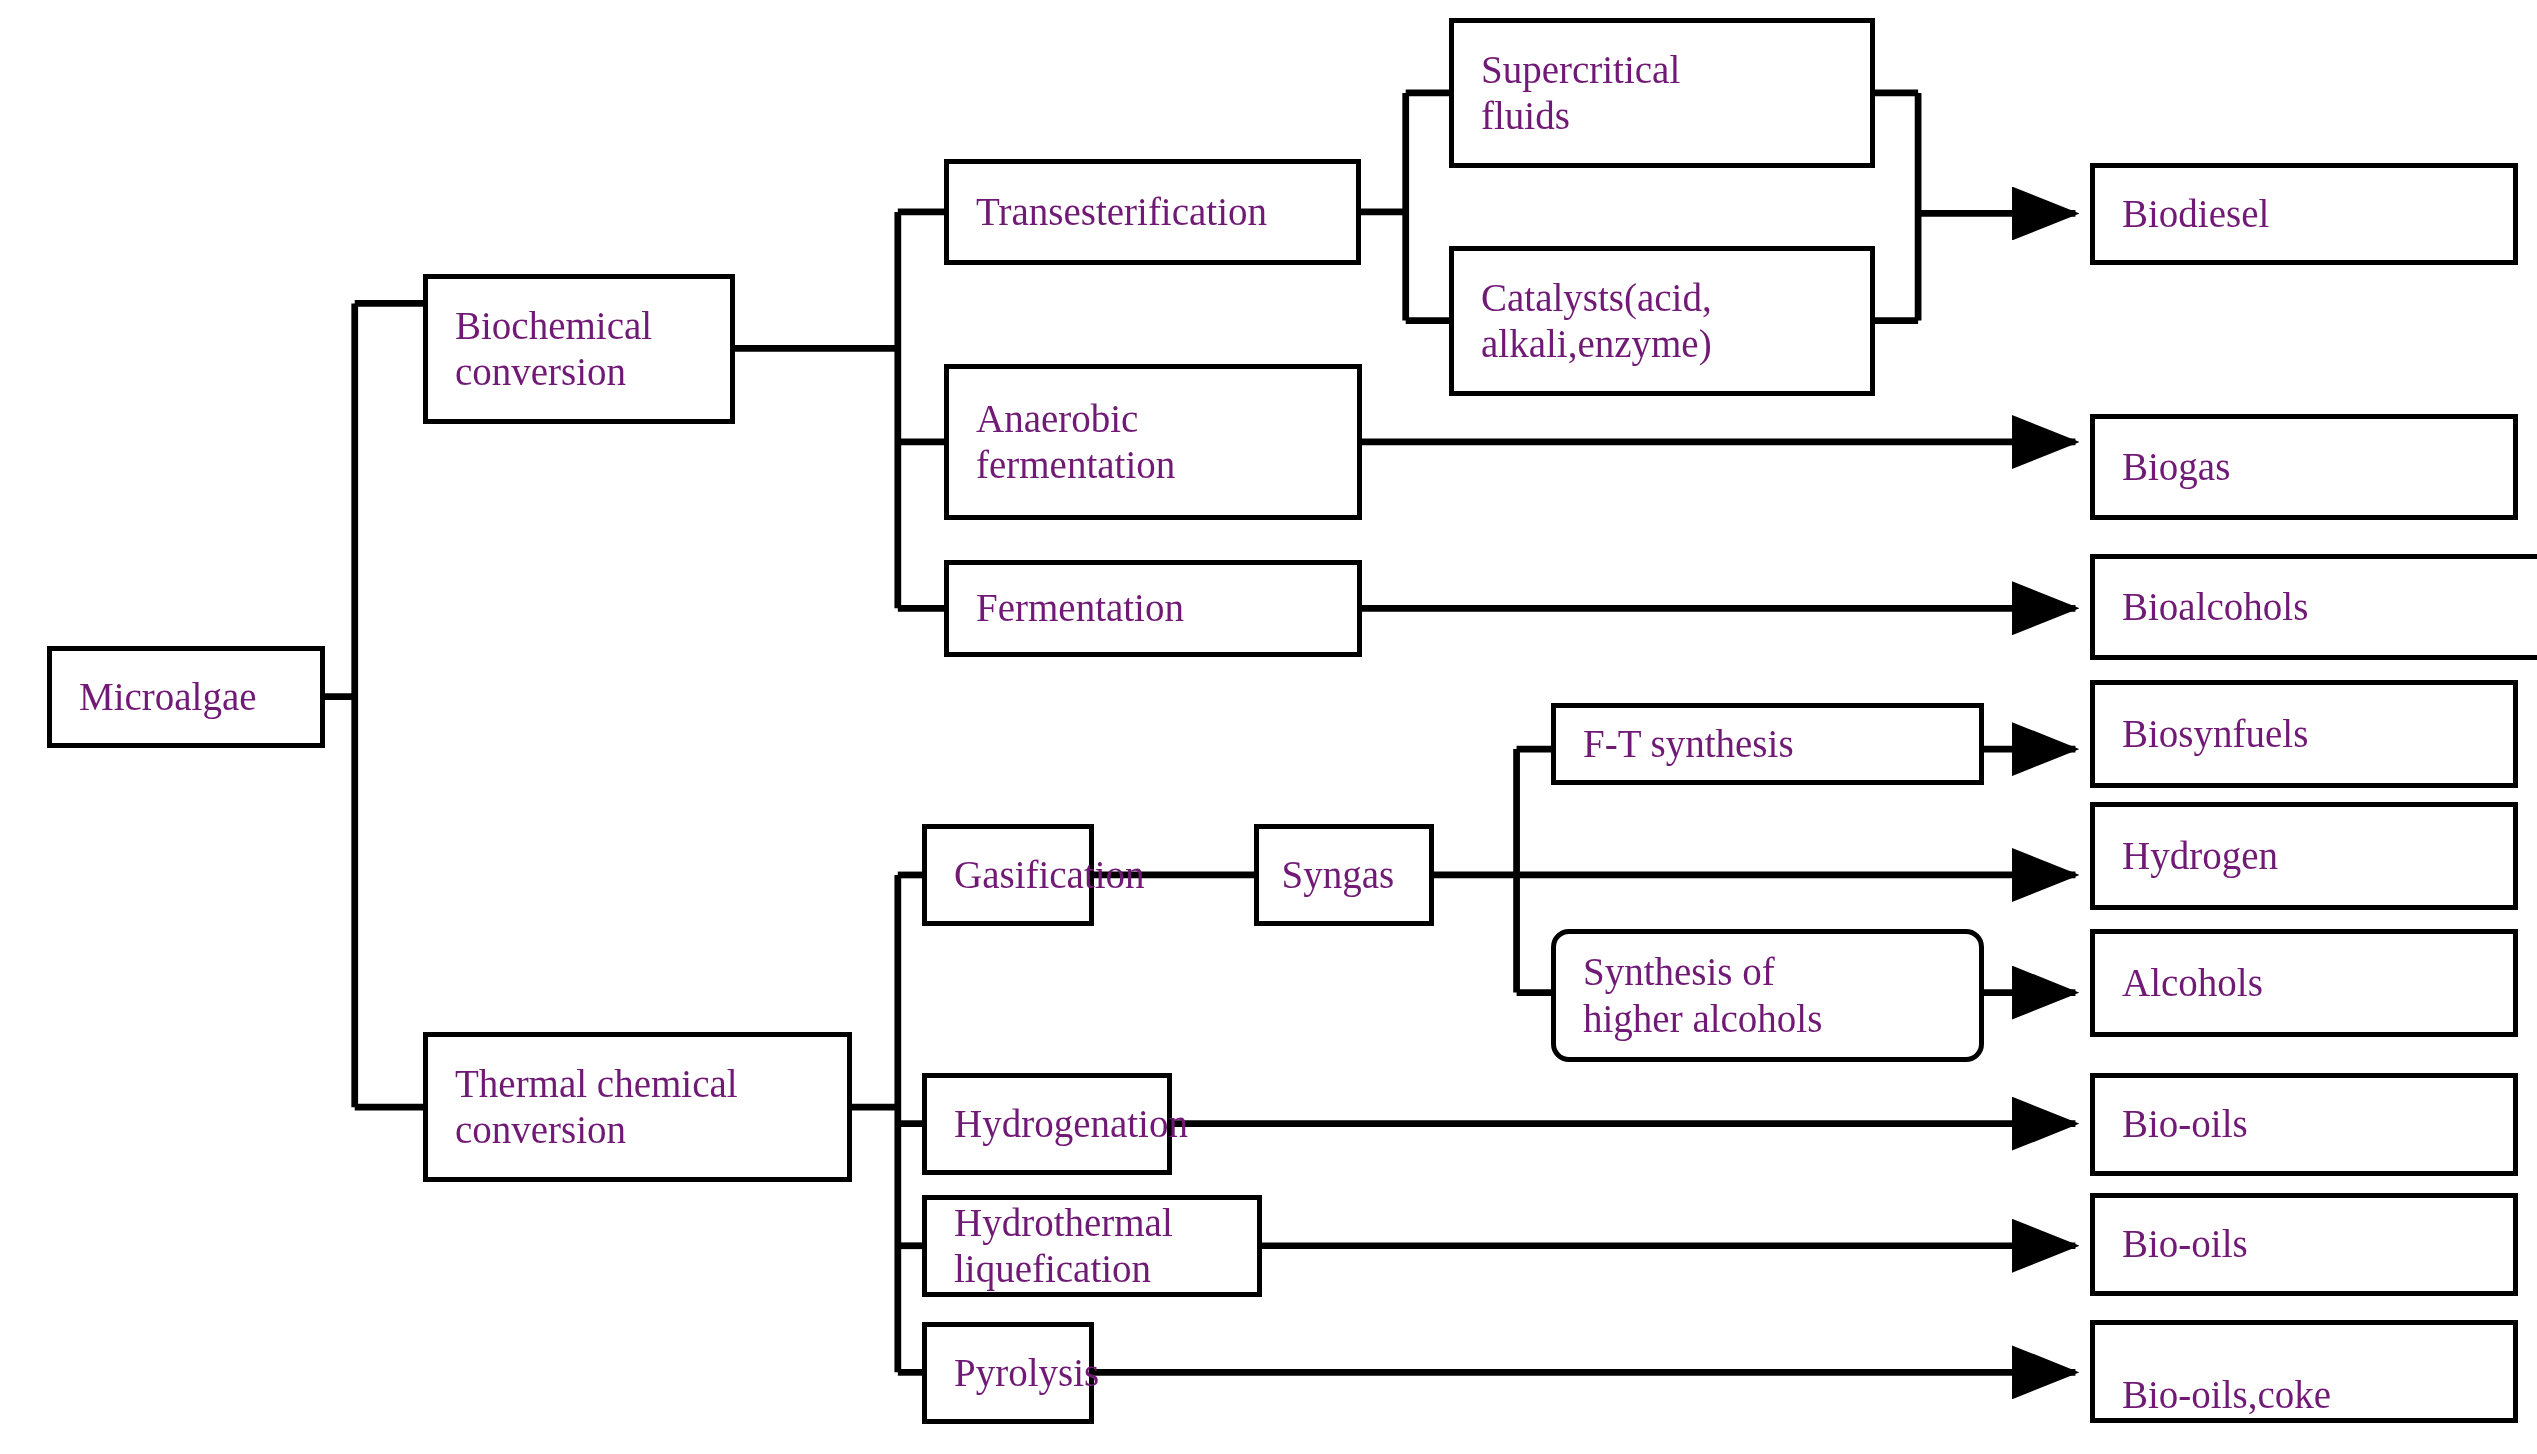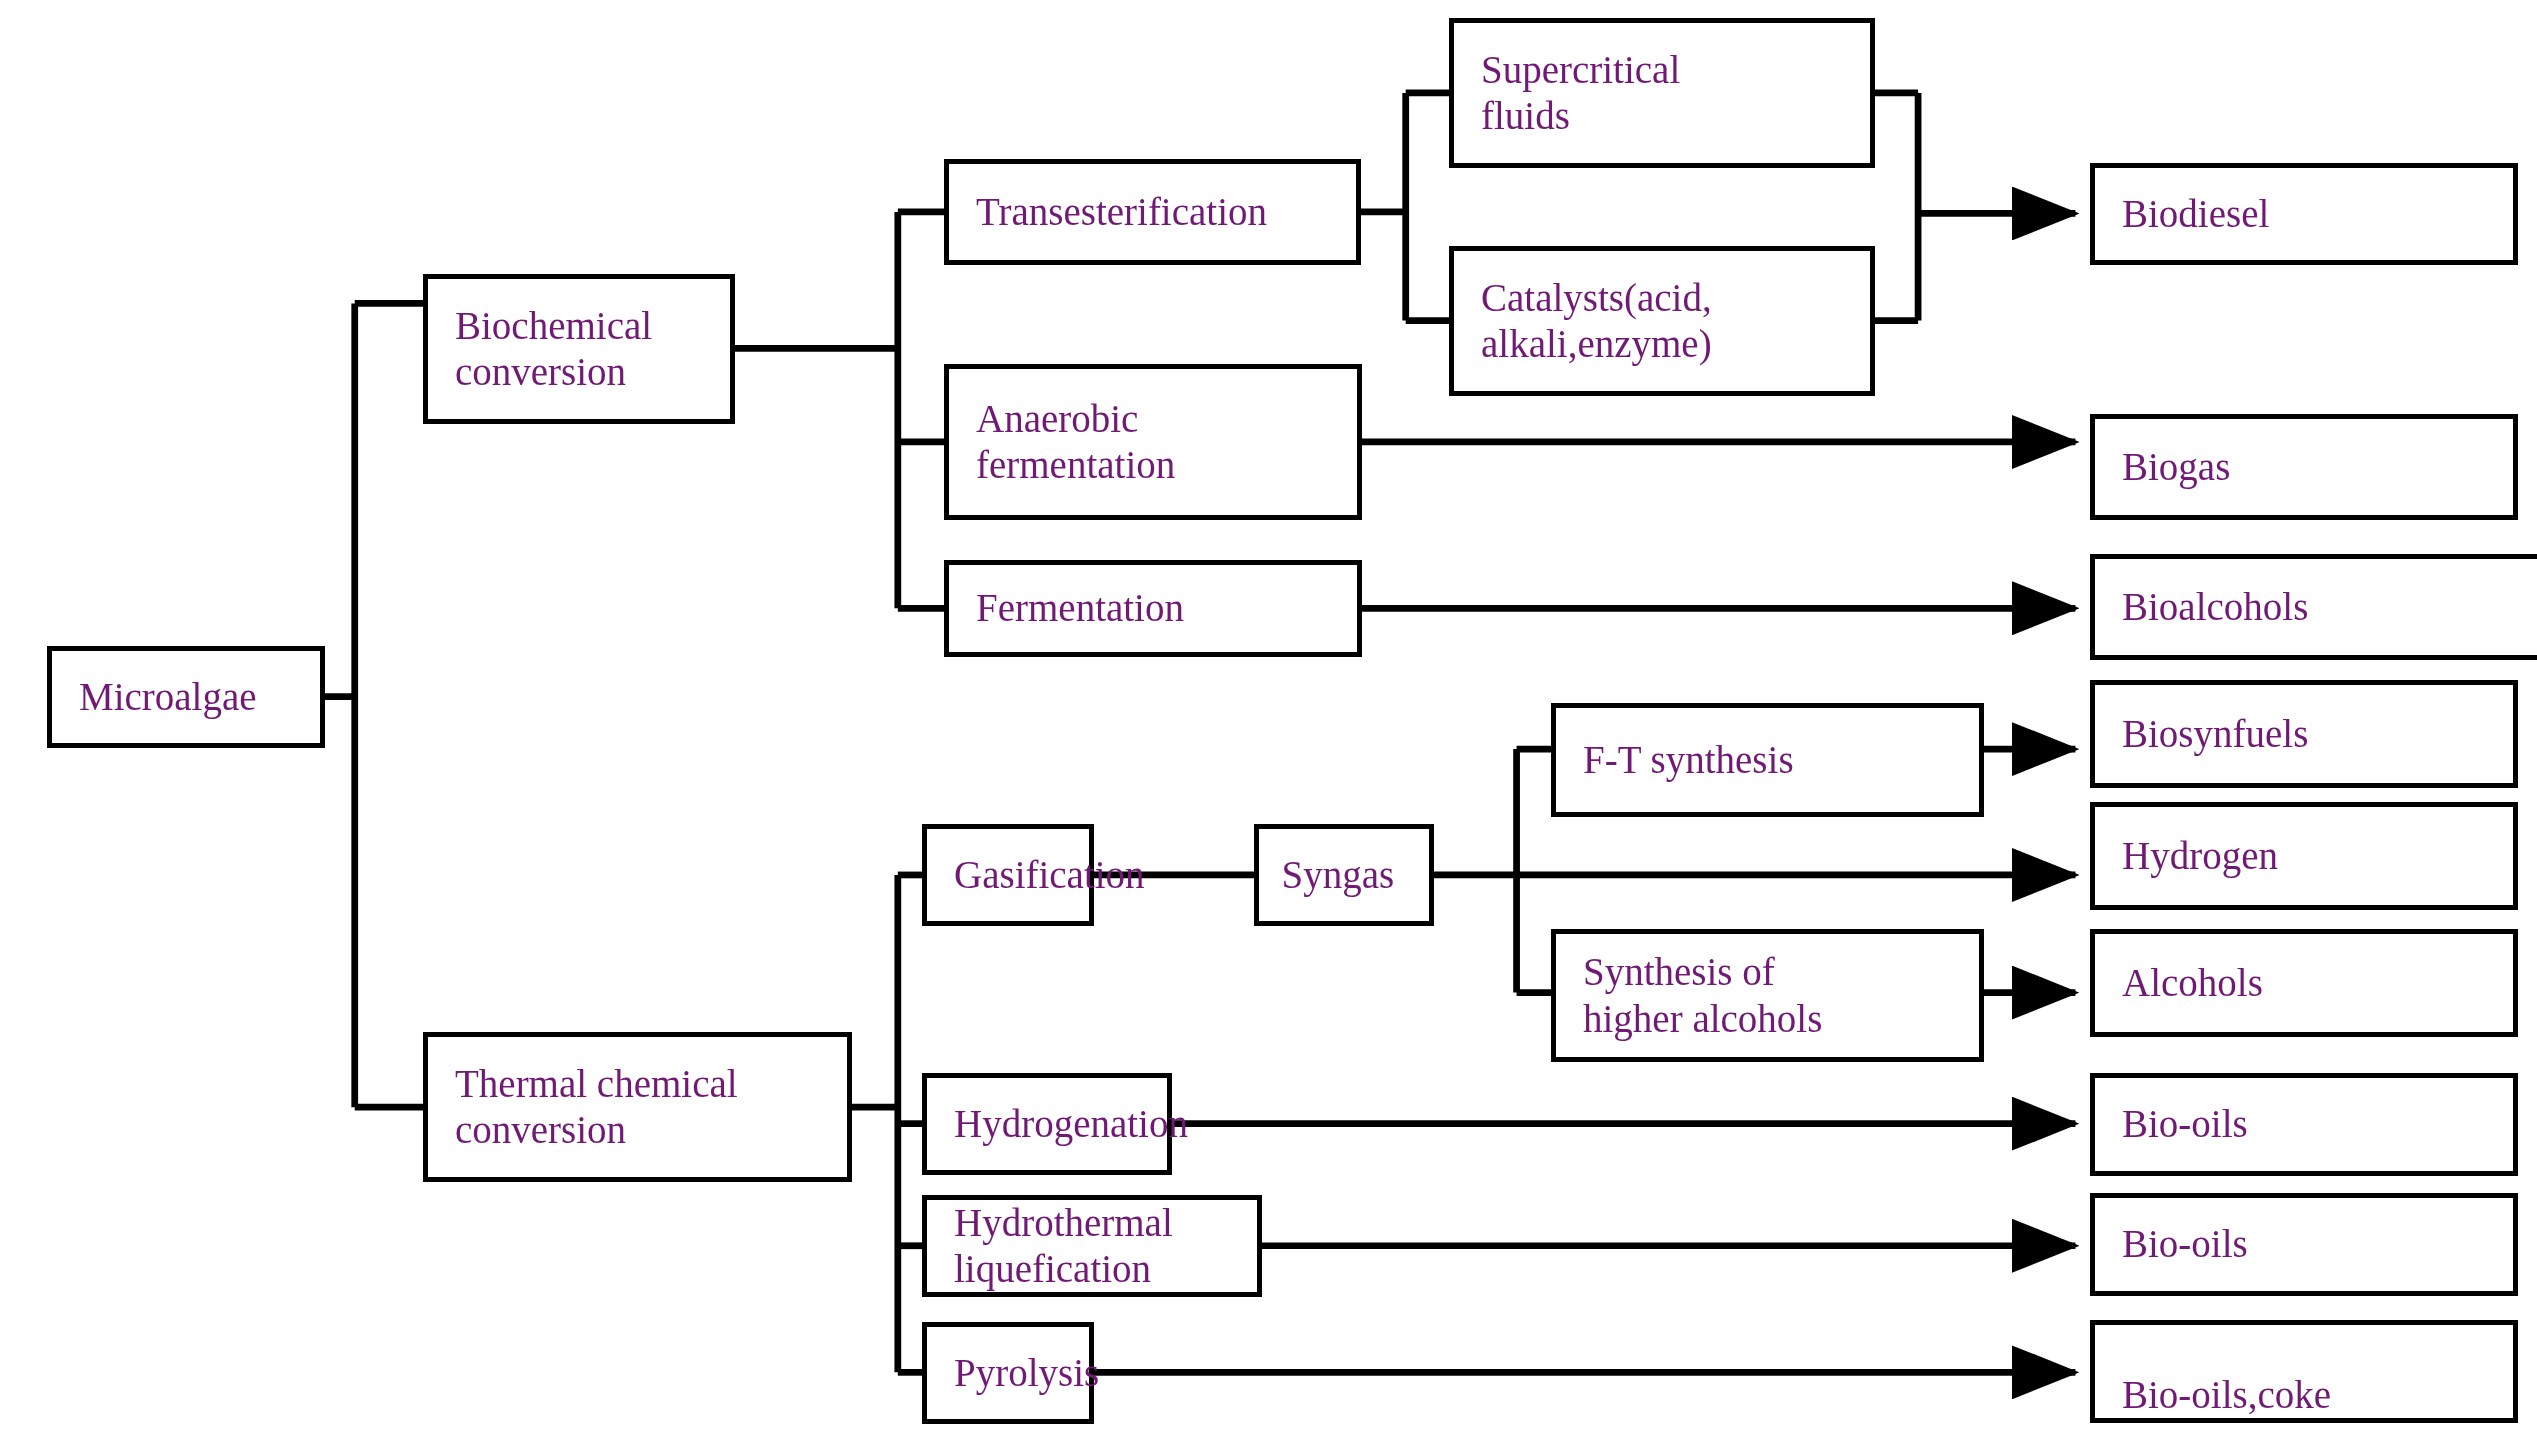--- a/index.html
+++ b/index.html
@@ -145,25 +145,25 @@
   </div>
 
   <div class="node" style="left:922px; top:824px; width:172px; height:102px;">
     <span class="label narrowpad">Gasification</span>
   </div>
 
   <div class="node narrowpad" style="left:1254px; top:824px; width:180px; height:102px;">
     <span class="label">Syngas</span>
   </div>
 
-  <div class="node" style="left:1551px; top:703px; width:433px; height:114px;">
+  <div class="node" style="left:1551px; top:703px; width:433px; height:82px;">
     <span class="label">F-T synthesis</span>
   </div>
 
-  <div class="node" style="left:1551px; top:929px; width:433px; height:133px;">
+  <div class="node" style="left:1551px; top:929px; width:433px; height:133px;border-radius:18px;">
     <span class="label">Synthesis of
 higher alcohols</span>
   </div>
 
   <div class="node" style="left:922px; top:1073px; width:250px; height:102px;">
     <span class="label">Hydrogenation</span>
   </div>
 
   <div class="node" style="left:922px; top:1195px; width:340px; height:102px;">
     <span class="label">Hydrothermal liquefication</span>

